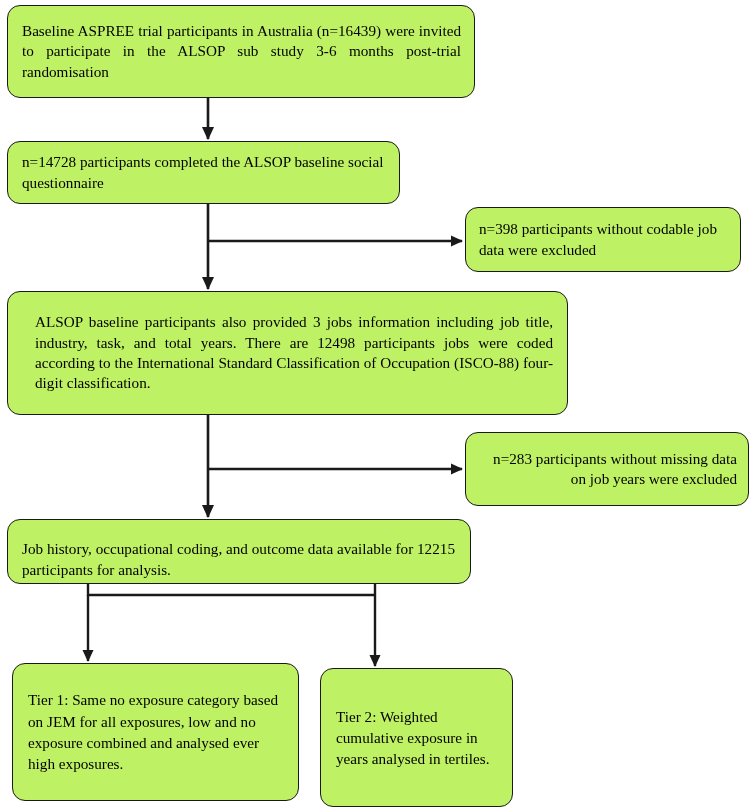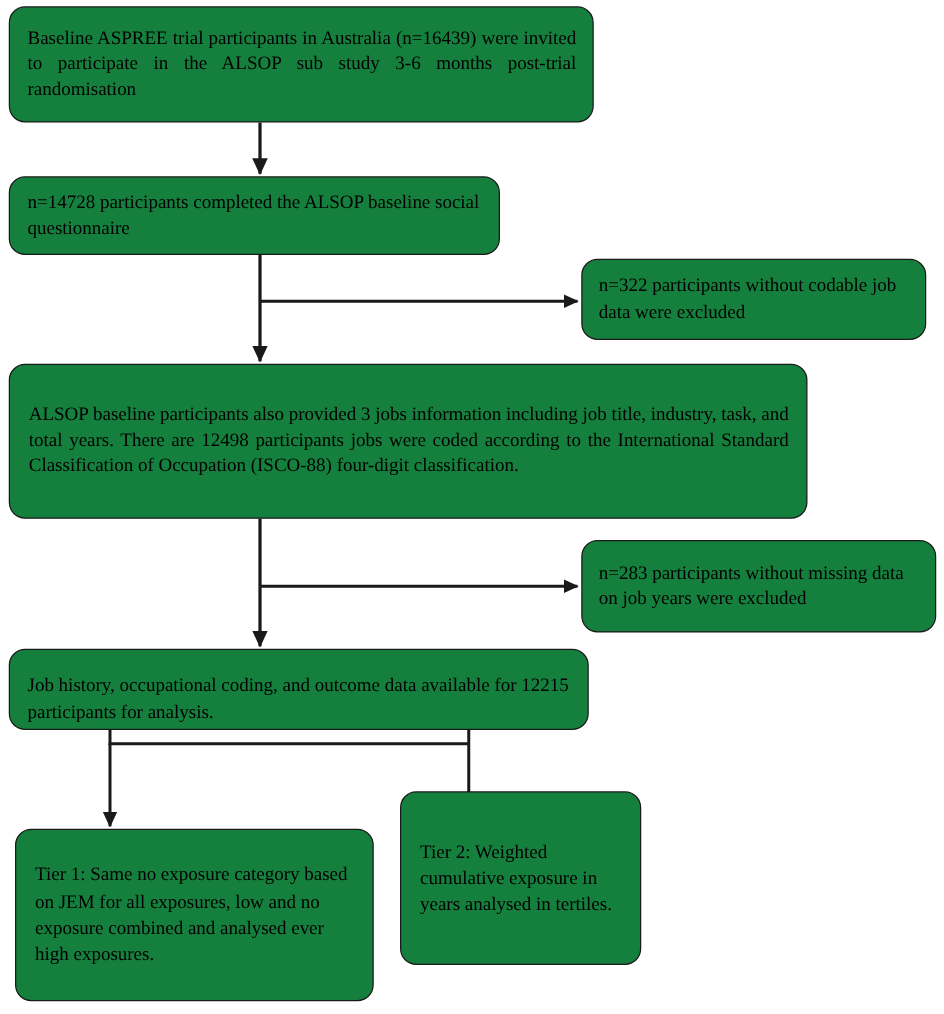--- a/index.html
+++ b/index.html
@@ -25,21 +25,21 @@
     top: 0;
     width: 755px;
     height: 811px;
     pointer-events: none;
   }
   .node {
     position: absolute;
     box-sizing: border-box;
     border: 1.6px solid #1a1a1a;
     border-radius: 13px;
-    background: #15803d;
+    background: #bef264;
     display: flex;
     align-items: center;
     z-index: 2;
   }
   .node .node-text {
     display: block;
     width: 100%;
     font-size: 15.2px;
     line-height: 1.345;
     color: #000000;
@@ -58,37 +58,38 @@
   }
   #node-baseline-questionnaire {
     left: 7px;  top: 141px; width: 393px; height: 63px;
     padding: 4px 13px 4px 14px;
   }
   #node-excluded-no-codable-job {
     left: 465px; top: 207px; width: 276px; height: 65px;
     padding: 4px 11px 4px 13px;
   }
   #node-job-coding {
-    left: 7px;  top: 291px; width: 639px; height: 124px;
-    padding: 7px 14px 7px 15px;
+    left: 7px;  top: 291px; width: 561px; height: 124px;
+    padding: 7px 14px 7px 27px;
   }
   #node-excluded-missing-job-years {
     left: 465px; top: 432px; width: 284px; height: 74px;
     padding: 4px 11px 4px 13px;
+    text-align: right;
   }
   #node-analysis-dataset {
     left: 7px;  top: 519px; width: 464px; height: 65px;
     padding: 20px 13px 4px 14px;
   }
   #node-tier1 {
     left: 12px; top: 663px; width: 287px; height: 138px;
     padding: 6px 11px 6px 15px;
   }
   #node-tier2 {
-    left: 320px; top: 633px; width: 193px; height: 139px;
+    left: 320px; top: 668px; width: 193px; height: 139px;
     padding: 6px 10px 6px 15px;
   }
   #node-tier1 .node-text,
   #node-tier2 .node-text {
     line-height: 1.40;
   }
 </style>
 </head>
 <body>
 
@@ -121,21 +122,21 @@
 
   <div class="node just" id="node-recruitment">
     <span class="node-text">Baseline ASPREE trial participants in Australia (n=16439) were invited to participate in the ALSOP sub study 3-6 months post-trial randomisation</span>
   </div>
 
   <div class="node" id="node-baseline-questionnaire">
     <span class="node-text">n=14728 participants completed the ALSOP baseline social questionnaire</span>
   </div>
 
   <div class="node" id="node-excluded-no-codable-job">
-    <span class="node-text">n=322 participants without codable job data were excluded</span>
+    <span class="node-text">n=398 participants without codable job data were excluded</span>
   </div>
 
   <div class="node just" id="node-job-coding">
     <span class="node-text">ALSOP baseline participants also provided 3 jobs information including job title, industry, task, and total years. There are 12498 participants jobs were coded according to the International Standard Classification of Occupation (ISCO-88) four-digit classification.</span>
   </div>
 
   <div class="node" id="node-excluded-missing-job-years">
     <span class="node-text">n=283 participants without missing data on job years were excluded</span>
   </div>
 

